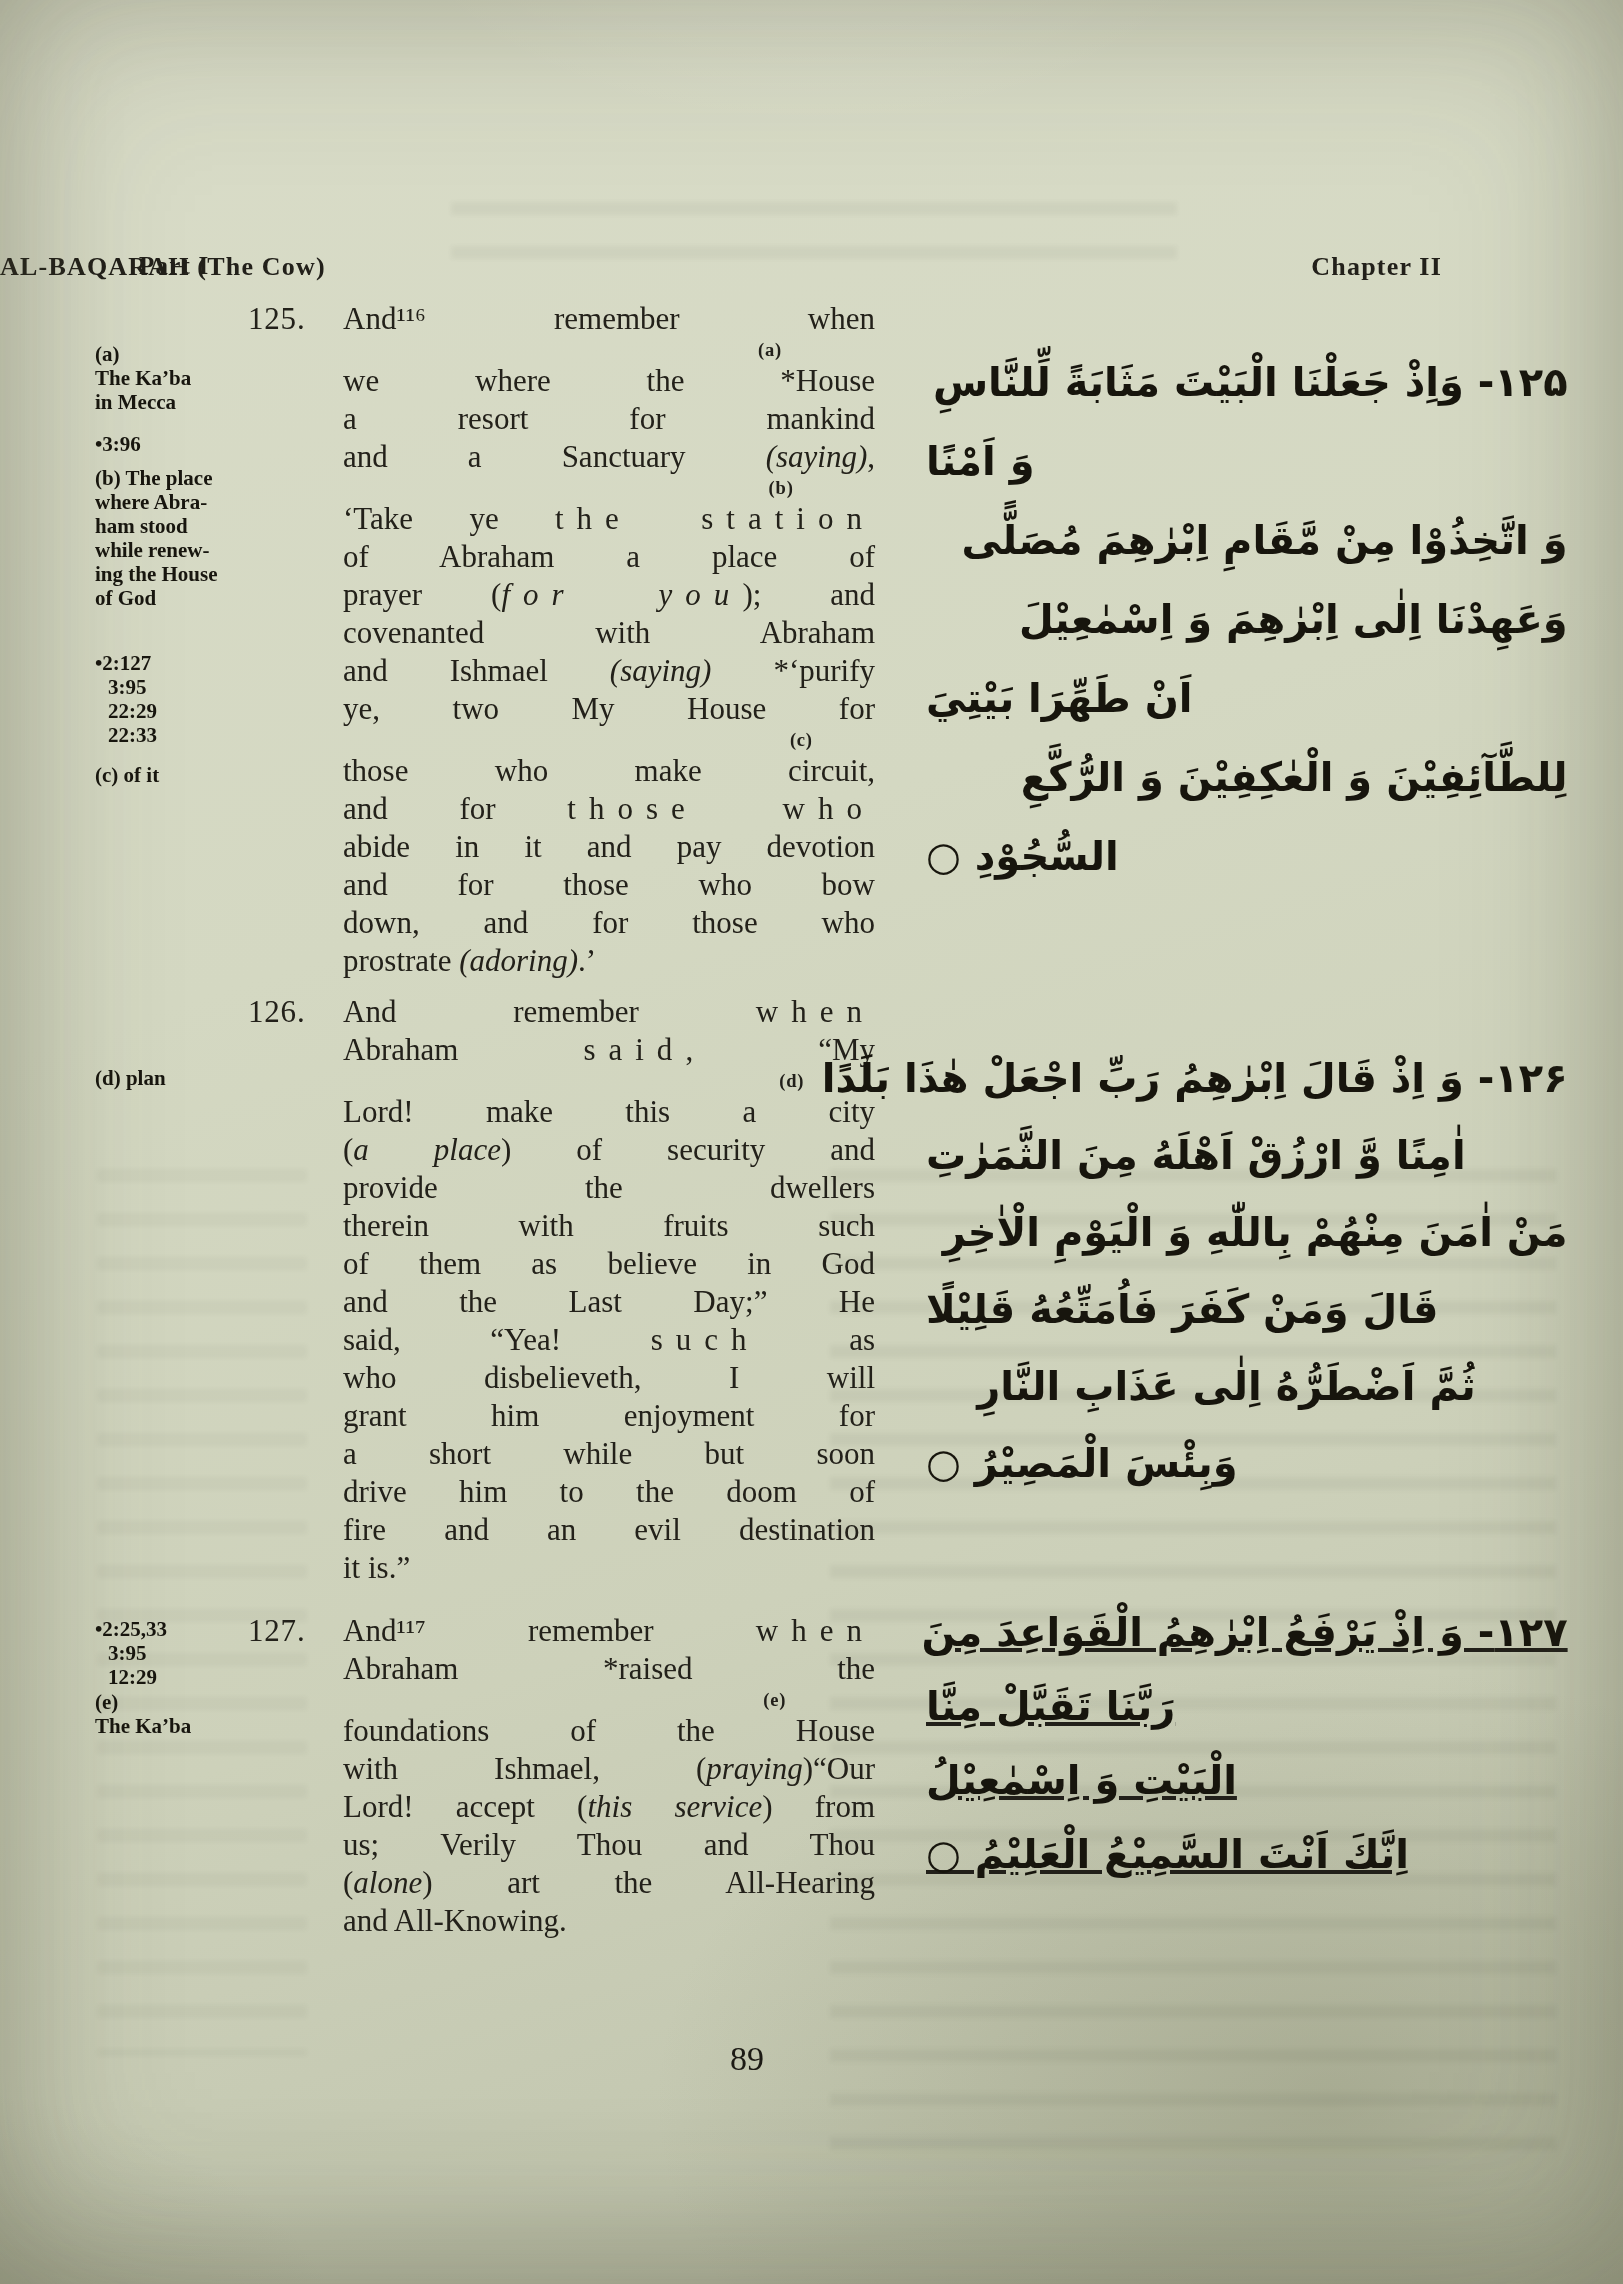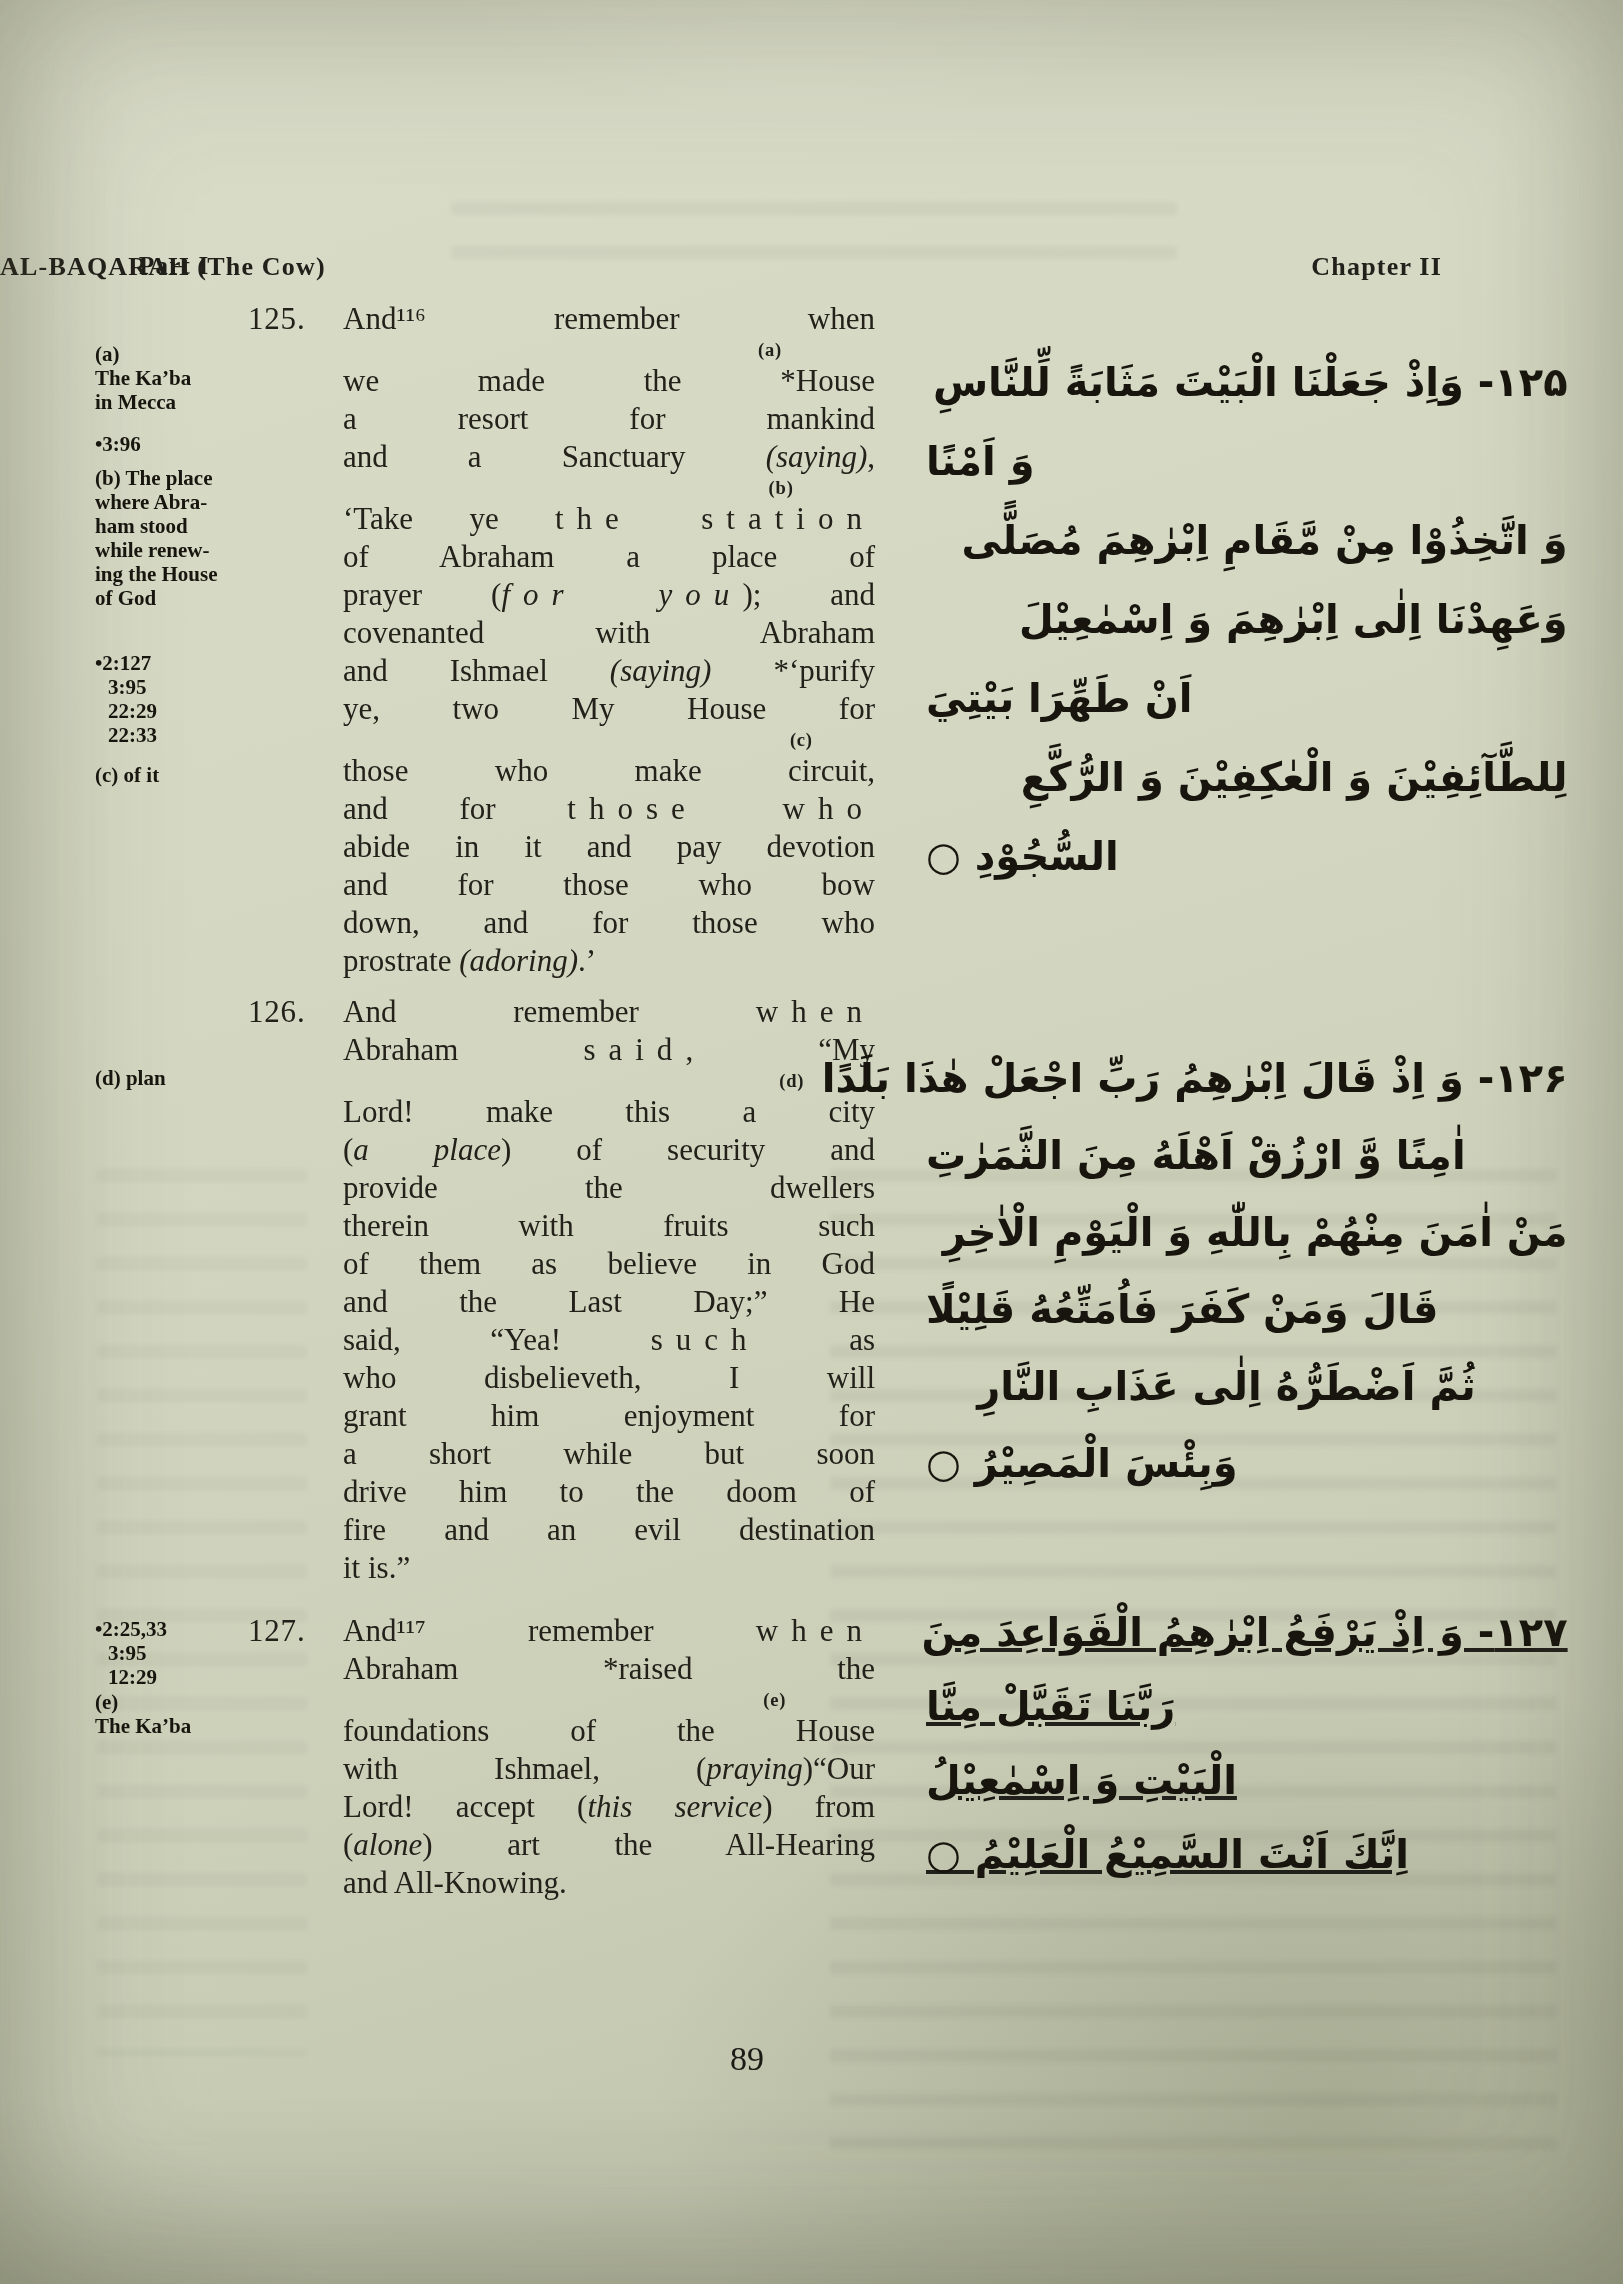--- a/index.html
+++ b/index.html
@@ -107,21 +107,21 @@
         <div class="nline">(e)</div>
         <div class="nline">The Ka’ba</div>
       </div>
     </div>
   <div id="content">
       <div class="everse" style="top: 300px;">
         <div class="eline"><span class="enum">125.</span><span>And¹¹⁶ remember when</span></div>
         <div class="suprow">
           <span style="left: 78%;">(a)</span>
         </div>
-        <div class="eline"><span>we made the *House</span></div>
+        <div class="eline"><span>we where the *House</span></div>
         <div class="eline"><span>a resort for mankind</span></div>
         <div class="eline"><span>and a Sanctuary </span><i>(saying)</i><span>,</span></div>
         <div class="suprow">
           <span style="left: 80%;">(b)</span>
         </div>
         <div class="eline"><span>‘Take ye </span><span class="ls">the station</span></div>
         <div class="eline"><span>of Abraham a place of</span></div>
         <div class="eline"><span>prayer (</span><i class="ls">for you</i><span>); and</span></div>
         <div class="eline"><span>covenanted with Abraham</span></div>
         <div class="eline"><span>and Ishmael </span><i>(saying)</i><span> *‘purify</span></div>
@@ -175,20 +175,21 @@
       </div>
       <div class="everse" style="top: 1612px;">
         <div class="eline"><span class="enum">127.</span><span>And¹¹⁷ remember </span><span class="ls">when</span></div>
         <div class="eline"><span>Abraham *raised the</span></div>
         <div class="suprow">
           <span style="left: 79%;">(e)</span>
         </div>
         <div class="eline"><span>foundations of the House</span></div>
         <div class="eline"><span>with Ishmael, (</span><i>praying</i><span>)“Our</span></div>
         <div class="eline"><span>Lord! accept (</span><i>this service</i><span>) from</span></div>
+        <div class="eline"><span>us; Verily Thou and Thou</span></div>
         <div class="eline"><span>(</span><i>alone</i><span>) art the All-Hearing</span></div>
         <div class="eline last"><span>and All-Knowing.</span></div>
       </div>
       <div class="averse" style="top: 1595px; text-decoration: underline;">
         <div class="aline r" style="height: 74px; line-height: 74px;">۱۲۷- وَ اِذْ يَرْفَعُ اِبْرٰهِمُ الْقَوَاعِدَ مِنَ</div>
         <div class="aline l" style="height: 74px; line-height: 74px;">رَبَّنَا تَقَبَّلْ مِنَّا</div>
         <div class="aline l" style="height: 74px; line-height: 74px;">الْبَيْتِ وَ اِسْمٰعِيْلُ</div>
         <div class="aline l" style="height: 74px; line-height: 74px;">اِنَّكَ اَنْتَ السَّمِيْعُ الْعَلِيْمُ ○</div>
       </div>
     </div>

